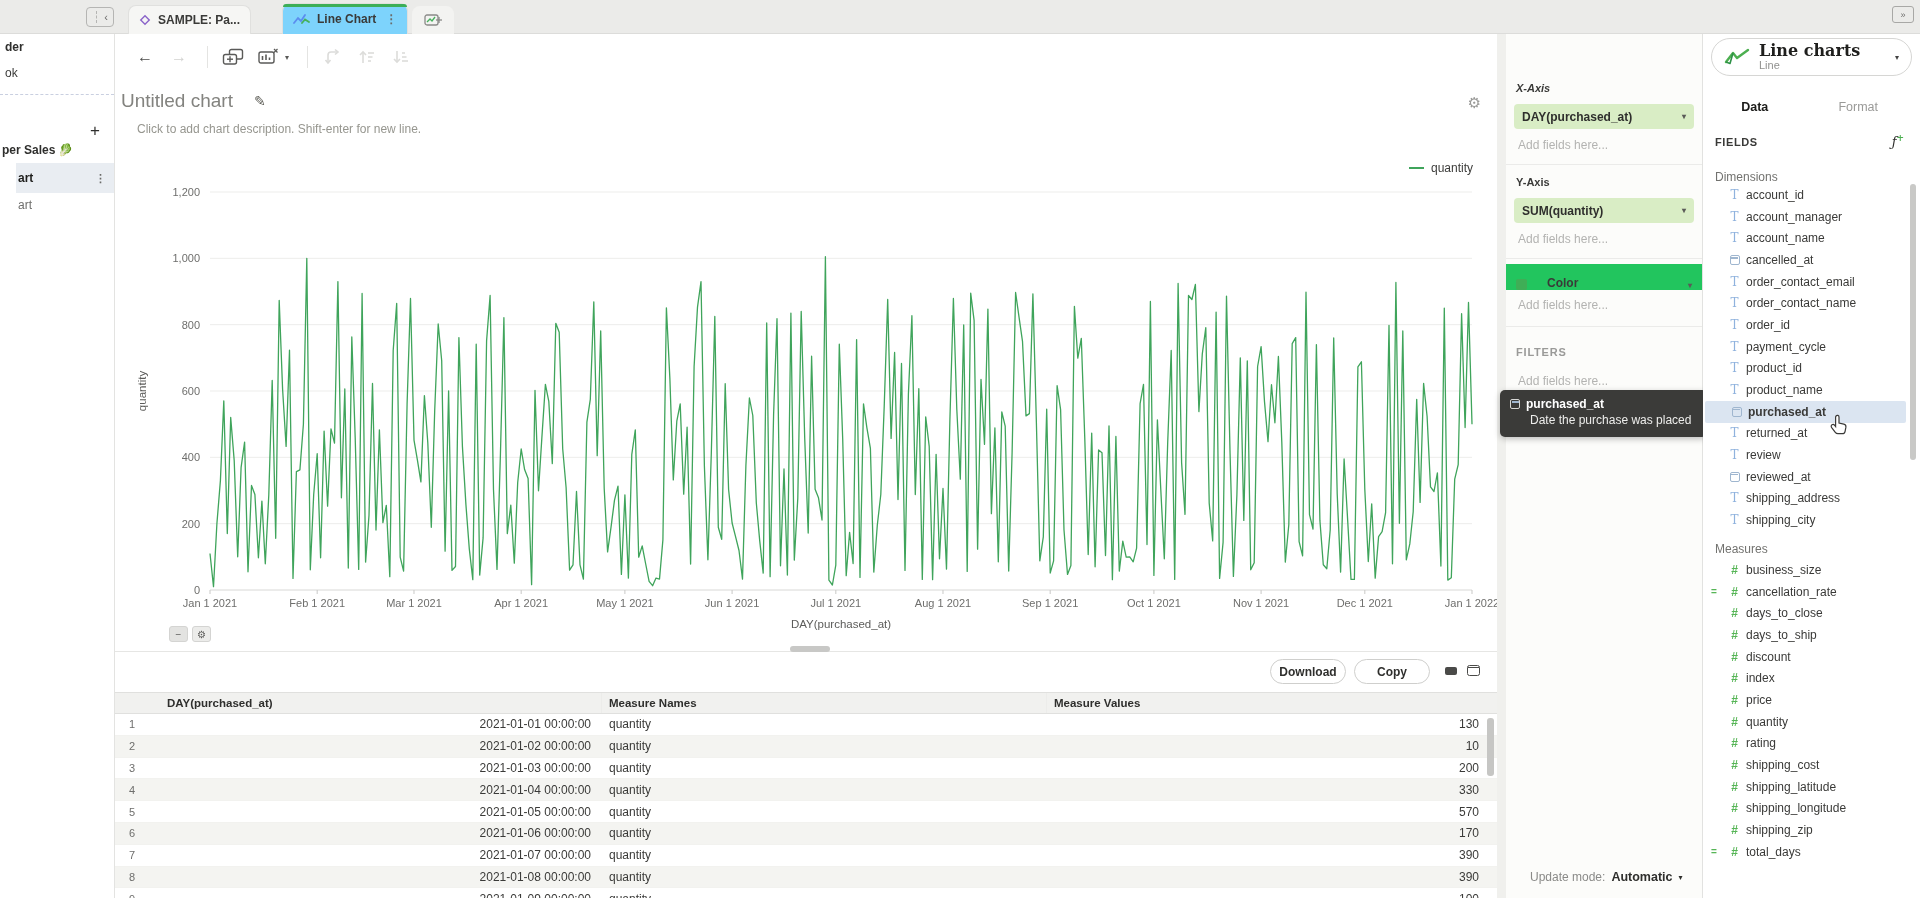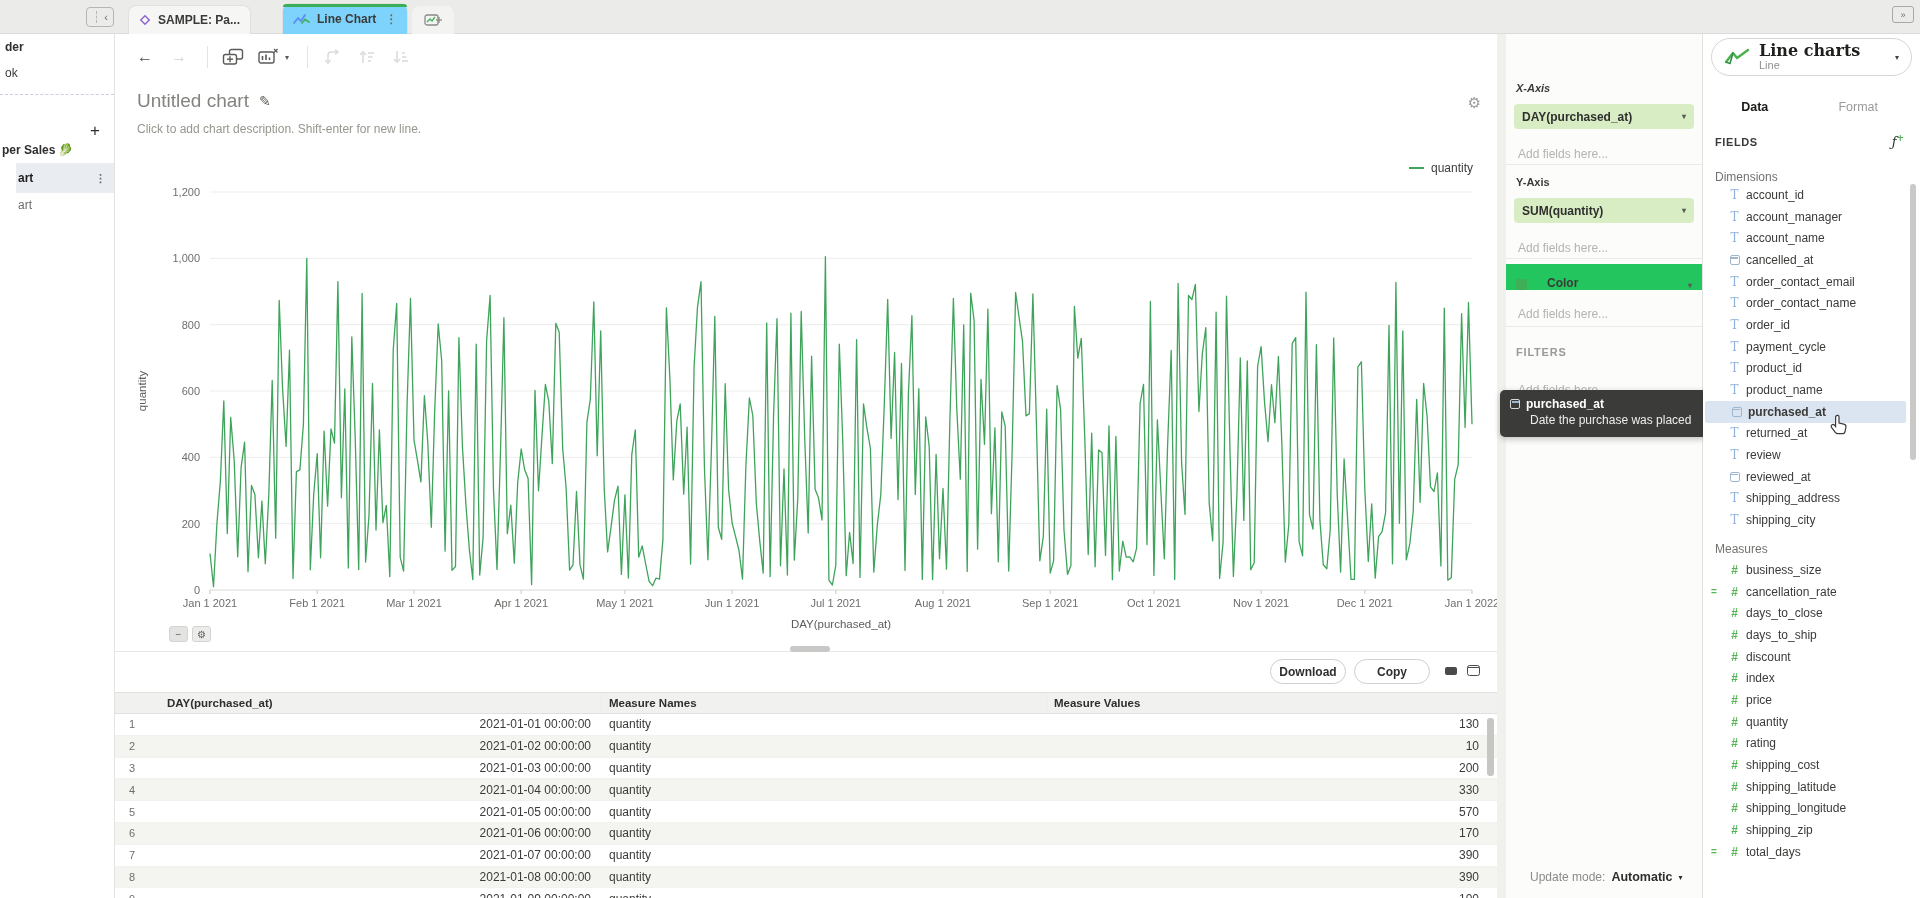--- a/index.html
+++ b/index.html
@@ -31,21 +31,21 @@
 
   
   .main { position:absolute; left:115px; top:34px; width:1382px; bottom:0; background:#fff; z-index:10; }
   .toolbar { position:absolute; left:0; top:0; width:100%; height:46px; display:flex; align-items:center; }
   .tb-ico { display:flex; align-items:center; justify-content:center; }
   .tb-sep { width:1px; height:22px; background:#e4e4e2; }
   .arrow-back { font-size:16px; color:#4c4c4a; }
   .arrow-fwd { font-size:16px; color:#d2d2d0; }
   .chev { font-size:8px; color:#5a5a58; }
 
-  .chart-title-row { position:absolute; left:22px; top:56px; display:flex; align-items:center; gap:10px; }
+  .chart-title-row { position:absolute; left:6px; top:56px; display:flex; align-items:center; gap:21px; }
   .chart-title { font-size:19px; color:#83837f; }
   .pencil { font-size:14px; color:#56564f; }
   .chart-desc { position:absolute; left:22px; top:88px; font-size:12px; color:#96968f; }
   .gear { position:absolute; right:16px; top:60px; font-size:15px; color:#9a9a98; }
   .legend { position:absolute; left:1294px; top:127px; display:flex; align-items:center; gap:7px; font-size:12px; color:#3c3c3a; }
   .legend .swatch { width:15px; height:0; border-top:2.5px solid #3fa45b; }
 
   svg.chart { position:absolute; left:0; top:140px; }
   svg.chart text.tick { font-family:"Liberation Sans",sans-serif; font-size:11px; fill:#6e6e6c; }
   svg.chart text.axis-label { font-family:"Liberation Sans",sans-serif; font-size:11.5px; fill:#5c5c5a; }
@@ -76,21 +76,21 @@
   .vscroll-thumb { position:absolute; left:1372px; top:26px; width:7px; height:58px; background:#c6c6c4; border-radius:3px; }
 
   
   .gutter { position:absolute; left:1497px; top:34px; width:9px; bottom:0; background:#f0f0ed; z-index:15; }
 
   
   .enc { position:absolute; left:1506px; top:34px; width:197px; bottom:0; background:#fcfcfa; border-right:1px solid #e2e2e0; z-index:20; }
   .enc-label { position:absolute; left:10px; font-size:11px; font-weight:700; color:#3a3a38; }
   .enc-pill { position:absolute; left:8px; right:8px; height:25px; background:#d9edc5; border-radius:4px; display:flex; align-items:center; padding:0 8px; font-size:12px; font-weight:700; color:#2f2f2d; }
   .enc-pill .chev { margin-left:auto; }
-  .enc-ph { position:absolute; left:12px; font-size:12px; color:#b3b3b1;margin-top:9px; }
+  .enc-ph { position:absolute; left:12px; font-size:12px; color:#b3b3b1; }
   .enc-div { position:absolute; left:0; right:0; border-top:1px solid #ebebe9; }
   .color-row { position:absolute; left:0; right:0; top:230px; height:26px; background:#22c55e; display:flex; align-items:flex-end; padding:0 10px; gap:20px; font-size:12px; font-weight:700; color:#3a3a38; }
   .color-row .swatch { width:11px; height:11px; background:#3fae56; border-radius:2px; }
   .color-row .chev { margin-left:auto; }
   .filters-label { position:absolute; left:10px; top:312px; font-size:11px; font-weight:700; letter-spacing:0.8px; color:#9a9a98; }
 
   .field-tip { position:absolute; left:-6px; top:356px; width:207px; height:47px; background:#3b3b39; border-radius:5px; color:#fff; padding:7px 10px 0 10px; box-shadow:0 2px 6px rgba(0,0,0,.25); z-index:40; }
   .field-tip .r1 { display:flex; align-items:center; gap:6px; font-size:12px; font-weight:700; }
   .field-tip .r2 { font-size:12px; color:#ededeb; margin-left:20px; margin-top:2px; font-weight:400; white-space:nowrap; }
   .field-tip .arrow { position:absolute; right:-8px; top:16px; width:0; height:0; border-top:7px solid transparent; border-bottom:7px solid transparent; border-left:8px solid #3b3b39; }

